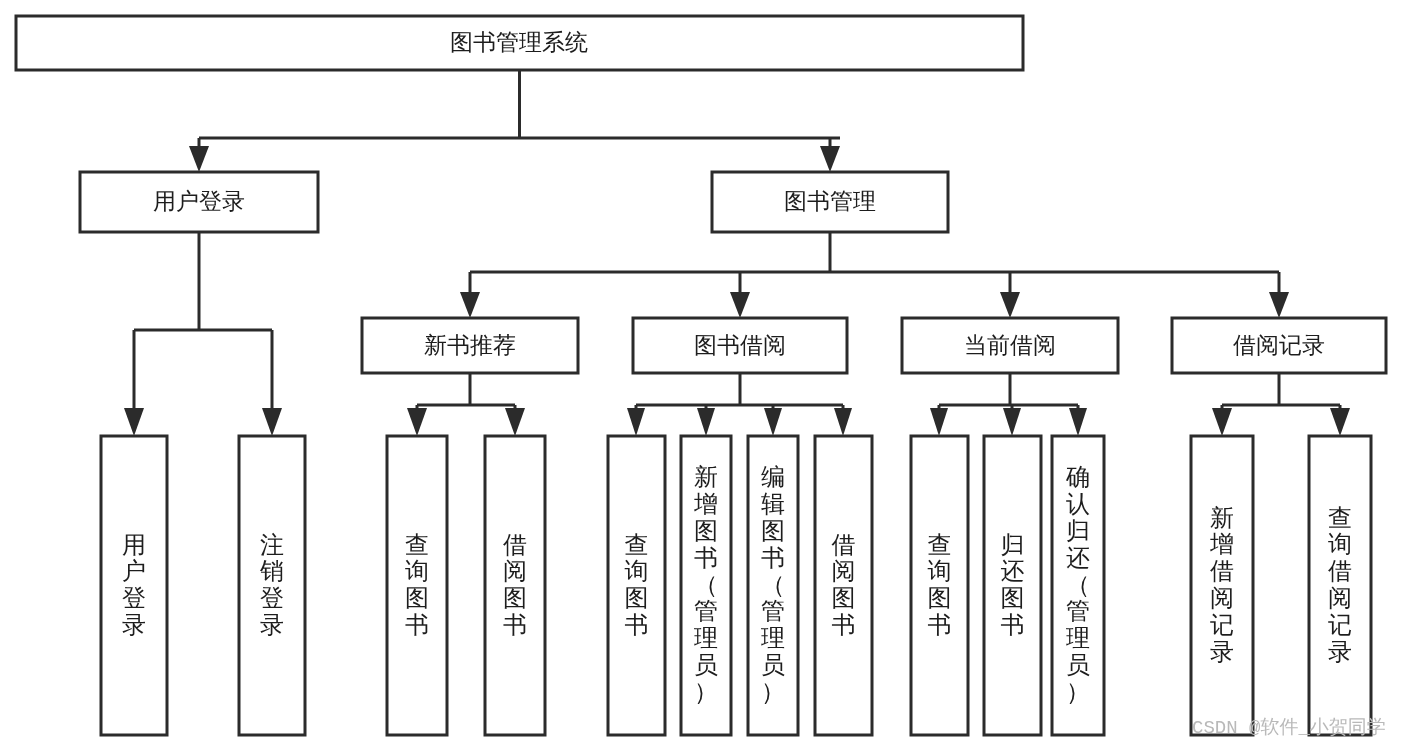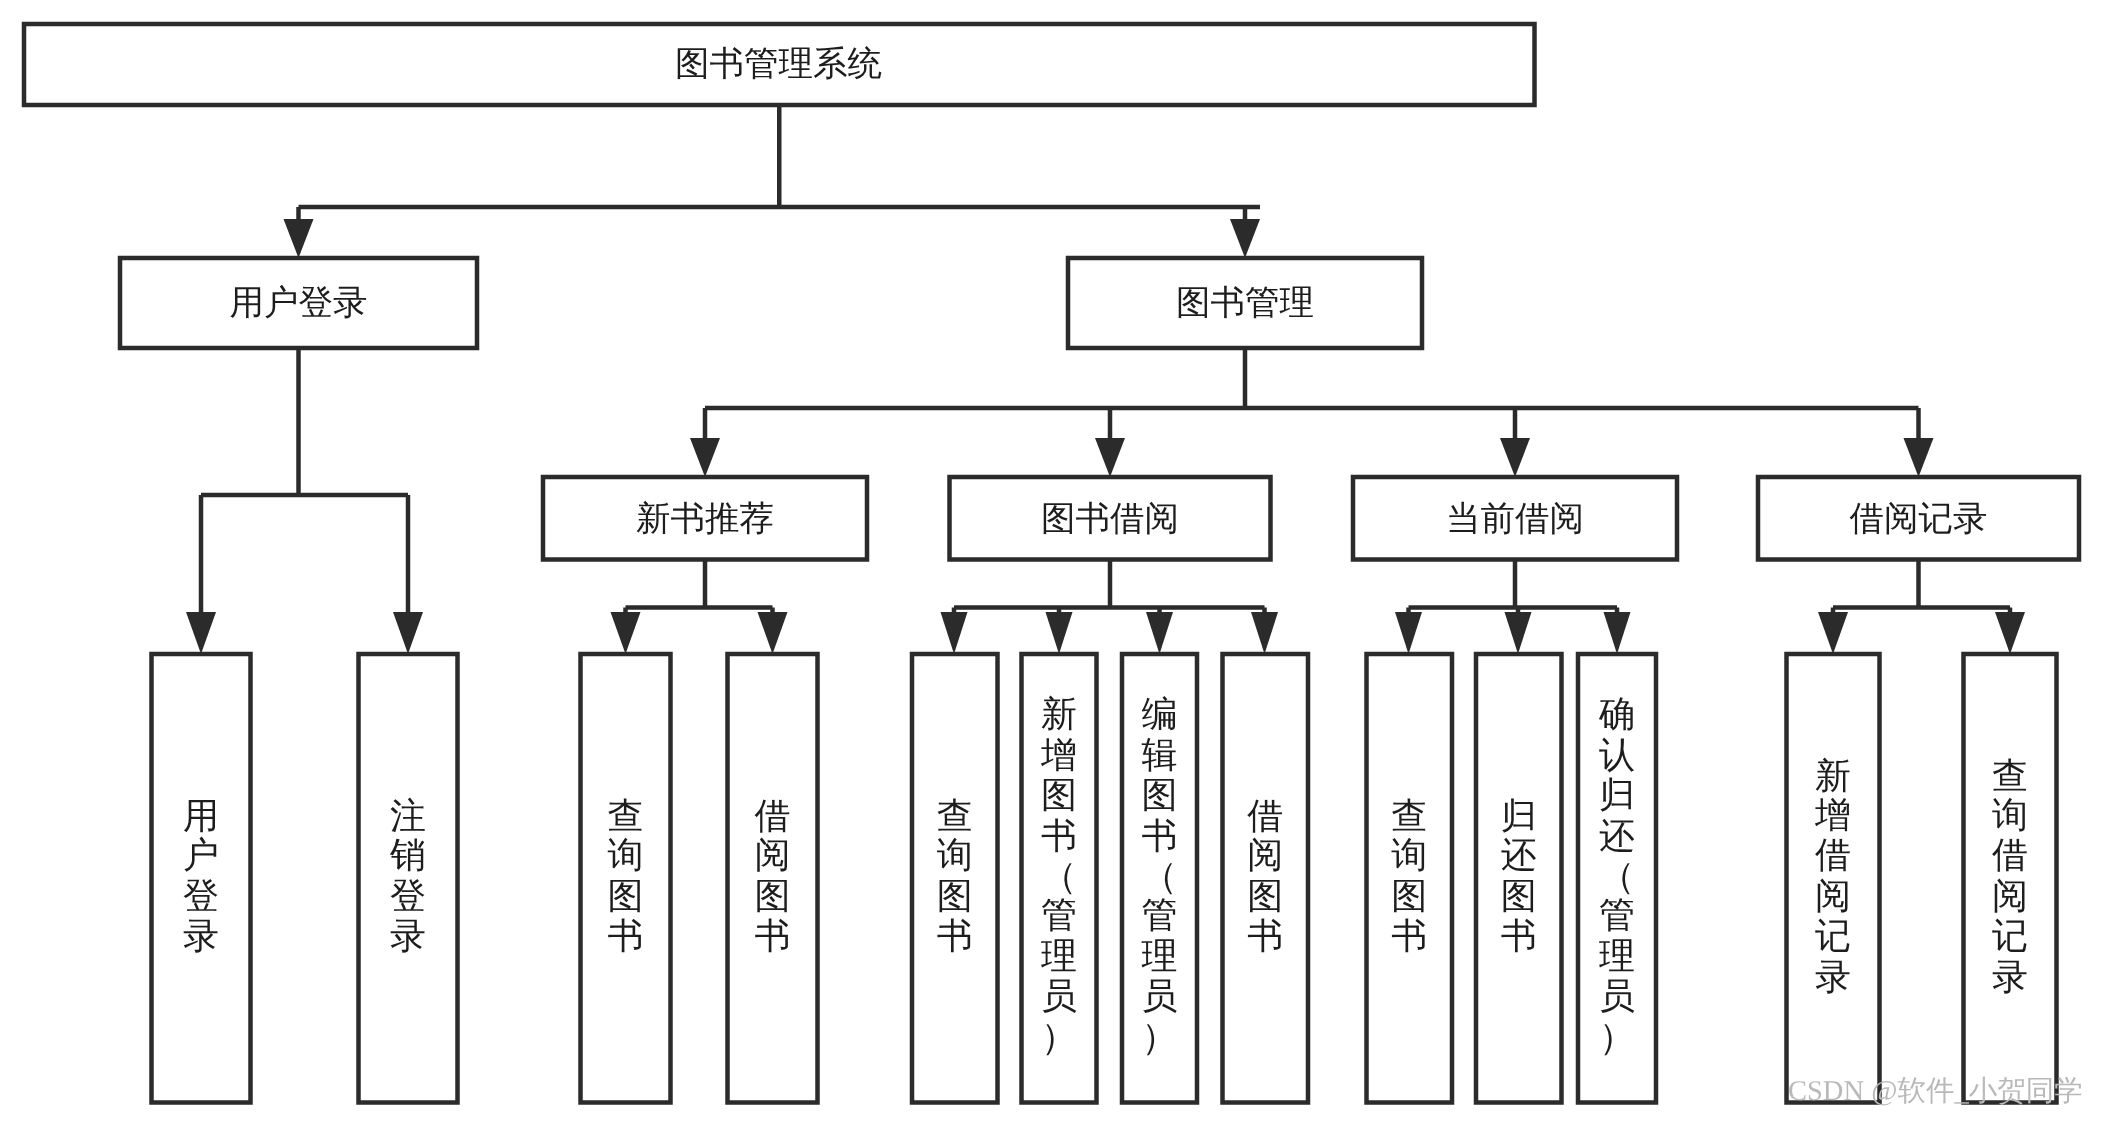--- a/index.html
+++ b/index.html
@@ -63,21 +63,21 @@
     pointer-events: none;
     white-space: nowrap;
   }
   .vlabel span {
     display: block;
   }
   .watermark {
     position: absolute;
     left: 1192px;
     top: 714px;
-    font-family: Liberation Serif, serif;
+    font-family: Liberation Mono, monospace;
     font-size: 19px;
     color: #b9b9b9;
     white-space: nowrap;
     pointer-events: none;
   }
 </style>
 </head>
 <body>
 
 <div id="diagram-root">

